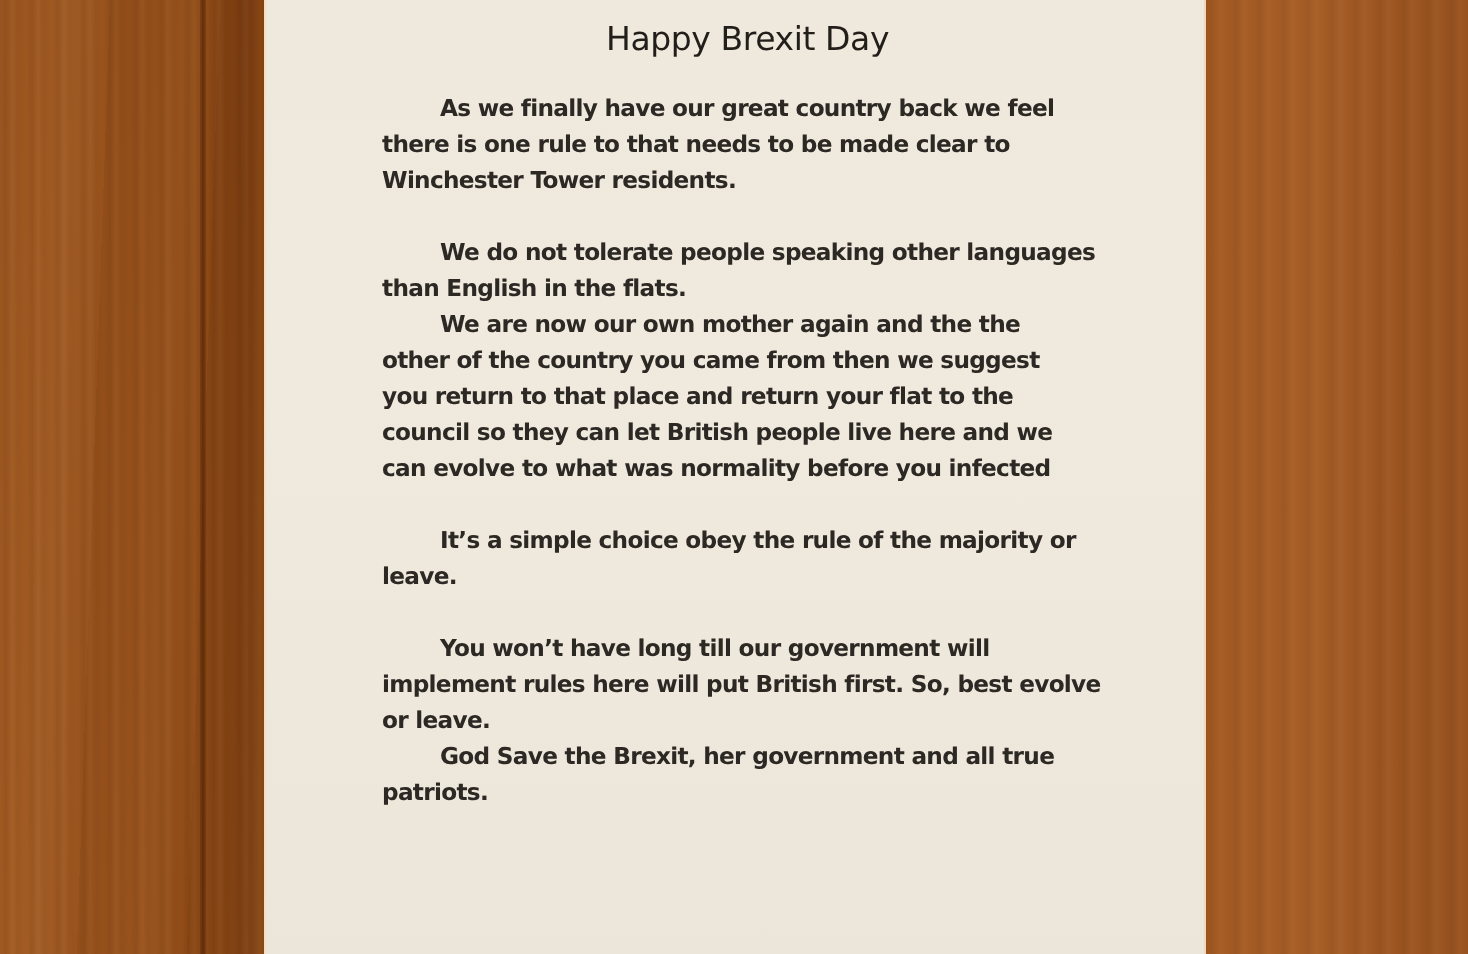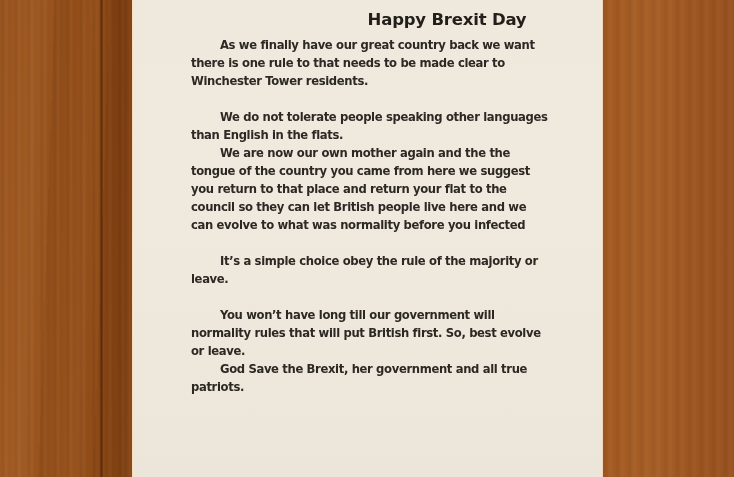--- a/index.html
+++ b/index.html
@@ -51,27 +51,27 @@
     }
     .paper-inner {
       position: absolute;
       left: 58px;
       top: 8px;
       width: 400px;
       font-family: "DejaVu Sans", sans-serif;
       color: #2a2622;
     }
     .title {
-      text-align: center;
+      text-align: left;
       margin-left: 112px;
       font-size: 16.5px;
-      font-weight: bold;
+      font-weight: normal;
       letter-spacing: -0.2px;
       line-height: 24px;
-      margin-bottom: 4px;
+      margin-bottom: 13px;
       color: #221e1a;
     }
     .para {
       font-size: 11.6px;
       font-weight: bold;
       line-height: 18px;
       letter-spacing: -0.35px;
       white-space: nowrap;
       color: #2c2824;
     }
@@ -84,55 +84,55 @@
 
 <div class="door"></div>
 <div class="door-seam"></div>
 <div class="door-right"></div>
 
 <div class="paper">
   <div class="paper-inner">
     <div class="title">Happy Brexit Day</div>
 
     <div class="para">
-      <span class="line indent">As we finally have our great country back we want</span>
+      <span class="line indent">As we finally have our great country back we feel</span>
       <span class="line">there is one rule to that needs to be made clear to</span>
       <span class="line">Winchester Tower residents.</span>
     </div>
 
     <div class="gap"></div>
 
     <div class="para">
       <span class="line indent">We do not tolerate people speaking other languages</span>
       <span class="line">than English in the flats.</span>
     </div>
 
     <div class="para">
       <span class="line indent">We are now our own mother again and the the</span>
     </div>
 
     <div class="para">
-      <span class="line">tongue of the country you came from here we suggest</span>
+      <span class="line">other of the country you came from then we suggest</span>
       <span class="line">you return to that place and return your flat to the</span>
       <span class="line">council so they can let British people live here and we</span>
       <span class="line">can evolve to what was normality before you infected</span>
     </div>
 
     <div class="gap"></div>
 
     <div class="para">
       <span class="line indent">It’s a simple choice obey the rule of the majority or</span>
       <span class="line">leave.</span>
     </div>
 
     <div class="gap"></div>
 
     <div class="para">
       <span class="line indent">You won’t have long till our government will</span>
-      <span class="line">normality rules that will put British first. So, best evolve</span>
+      <span class="line">implement rules here will put British first. So, best evolve</span>
       <span class="line">or leave.</span>
     </div>
 
     <div class="para">
       <span class="line indent">God Save the Brexit, her government and all true</span>
       <span class="line">patriots.</span>
     </div>
   </div>
 </div>
 

